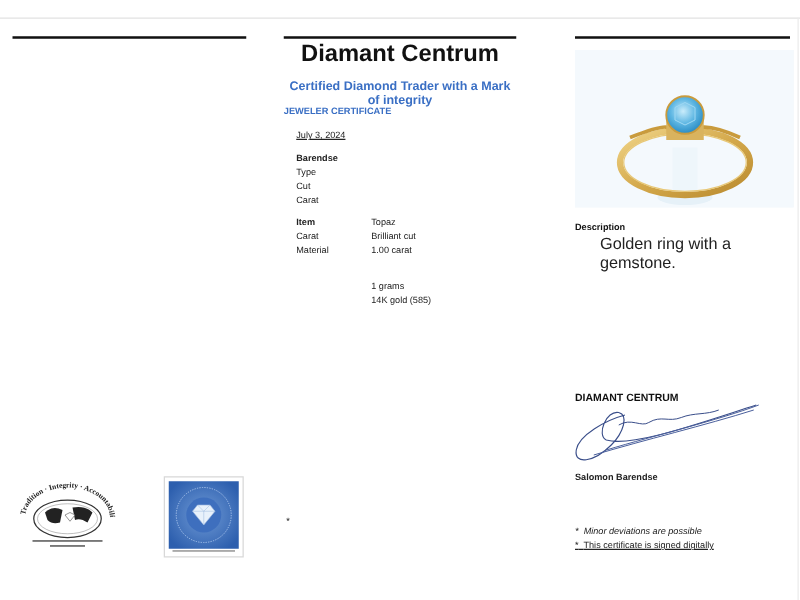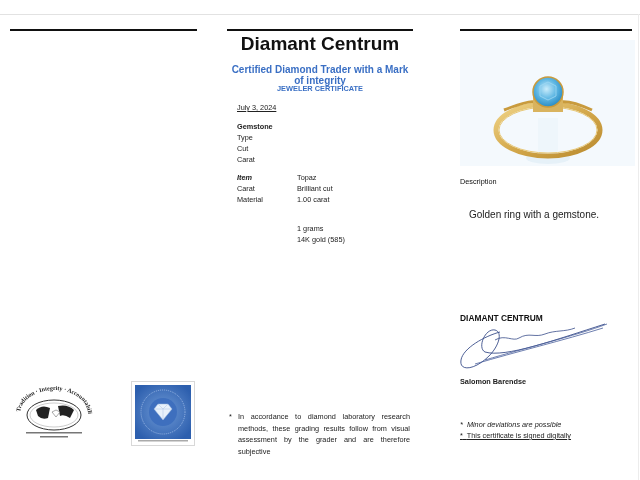--- a/index.html
+++ b/index.html
@@ -5,31 +5,31 @@
   html, body { margin:0; padding:0; }
   body { width:640px; height:480px; background:#ffffff; position:relative; overflow:hidden;
          font-family:"Liberation Sans", sans-serif; color:#111; }
   .top-rule { position:absolute; left:0; top:14px; width:640px; height:1px; background:#e2e2e2; }
   .right-rule { position:absolute; left:638px; top:14px; width:1px; height:466px; background:#ececec; }
   .col-rule { position:absolute; height:2px; background:#111; }
   .title { position:absolute; left:227px; top:33px; width:186px; text-align:center;
            font-size:19px; font-weight:bold; letter-spacing:0px; color:#111; }
   .subtitle { position:absolute; left:227px; top:64px; width:186px; text-align:center;
               font-size:10px; font-weight:bold; color:#3a6fc4; }
-  .certhead { position:absolute; left:227px; top:84px; width:186px; text-align:center;
+  .certhead { position:absolute; left:227px; top:84px; width:186px; text-align:left;
               font-size:7.4px; font-weight:bold; color:#3a6fc4; }
   .small { font-size:7.3px; color:#222; }
   .date { position:absolute; left:237px; top:103px;text-decoration:underline; }
   .sec { position:absolute; left:237px; font-size:7.3px; font-weight:bold; color:#222; }
   .row { position:absolute; left:237px; width:170px; font-size:7.3px; color:#222; }
   .row .k { position:absolute; left:0; }
   .row .v { position:absolute; left:60px;margin-top:40px; }
   .photo { position:absolute; left:460px; top:40px; width:175px; height:126px; background:#f3f8fc; overflow:hidden; }
-  .desc-h { position:absolute; left:460px; top:177px; font-size:7.3px; font-weight:normal; color:#111; }
-  .desc-t { position:absolute; left:469px; top:187px; font-size:10px; color:#222;margin-top:22px; }
+  .desc-h { position:absolute; left:460px; top:177px; font-size:7.3px; font-weight:bold; color:#111; }
+  .desc-t { position:absolute; left:480px; top:187px; font-size:13px; color:#222; }
   .sig-company { position:absolute; left:460px; top:313px; font-size:8.4px; font-weight:bold; color:#111; }
   .sig-svg { position:absolute; left:455px; top:318px; }
   .sig-name { position:absolute; left:460px; top:377px; font-size:7.3px; font-weight:bold; color:#222; }
   .note { position:absolute; left:460px; font-size:7.3px; color:#222; }
   .disclaimer { position:absolute; left:229px; top:411px; width:181px; font-size:7.3px; line-height:11.5px; color:#222;
                 text-align:justify; padding-left:9px; box-sizing:border-box; }
   .disclaimer .star { position:absolute; left:0; top:0; }
   .logo1 { position:absolute; left:14px; top:384px; }
   .logo2 { position:absolute; left:131px; top:381px; width:62px; height:63px; border:1px solid #d8d8d8; background:#fff; }
 </style>
@@ -42,35 +42,35 @@
 <div class="col-rule" style="left:10px; top:29px; width:187px;"></div>
 <div class="col-rule" style="left:227px; top:29px; width:186px;"></div>
 <div class="col-rule" style="left:460px; top:29px; width:172px;"></div>
 
 <div class="title">Diamant Centrum</div>
 <div class="subtitle">Certified Diamond Trader with a Mark of integrity</div>
 <div class="certhead">JEWELER CERTIFICATE</div>
 
 <div class="date small">July 3, 2024</div>
 
-<div class="sec" style="top:122px;">Gemstone</div>
+<div class="sec" style="top:122px;">Barendse</div>
 <div class="row" style="top:133px;">
   <span class="k">Type</span>
   <span class="v">Topaz</span>
 </div>
 <div class="row" style="top:144px;">
   <span class="k">Cut</span>
   <span class="v">Brilliant cut</span>
 </div>
 <div class="row" style="top:155px;">
   <span class="k">Carat</span>
   <span class="v">1.00 carat</span>
 </div>
 
-<div class="sec" style="top:173px;font-style:italic;">Item</div>
+<div class="sec" style="top:173px;">Item</div>
 <div class="row" style="top:184px;">
   <span class="k">Carat</span>
   <span class="v">1 grams</span>
 </div>
 <div class="row" style="top:195px;">
   <span class="k">Material</span>
   <span class="v">14K gold (585)</span>
 </div>
 
 <div class="photo">
@@ -115,21 +115,20 @@
   <span>*</span>&nbsp;
   <span>Minor deviations are possible</span>
 </div>
 <div class="note" style="top:431px;text-decoration:underline;">
   <span>*</span>&nbsp;
   <span>This certificate is signed digitally</span>
 </div>
 
 <div class="disclaimer">
   <span class="star">*</span>
-  <span>In accordance to diamond laboratory research methods, these grading results follow from visual assessment by the grader and are therefore subjective</span>
 </div>
 
 <div class="logo1">
   <svg width="80" height="56" viewBox="0 0 80 56">
     <path id="arcp" d="M6 30 A34 24 0 0 1 74 30" fill="none"></path>
     <text font-size="6" font-family="Liberation Serif, serif" font-weight="bold" fill="#222">
       <textPath href="#arcp" startOffset="2">Tradition · Integrity · Accountability</textPath>
     </text>
     <ellipse cx="40" cy="31" rx="27" ry="15" fill="#fff" stroke="#333" stroke-width="1"></ellipse>
     <ellipse cx="40" cy="31" rx="24" ry="12" fill="none" stroke="#999" stroke-width="0.5"></ellipse>

